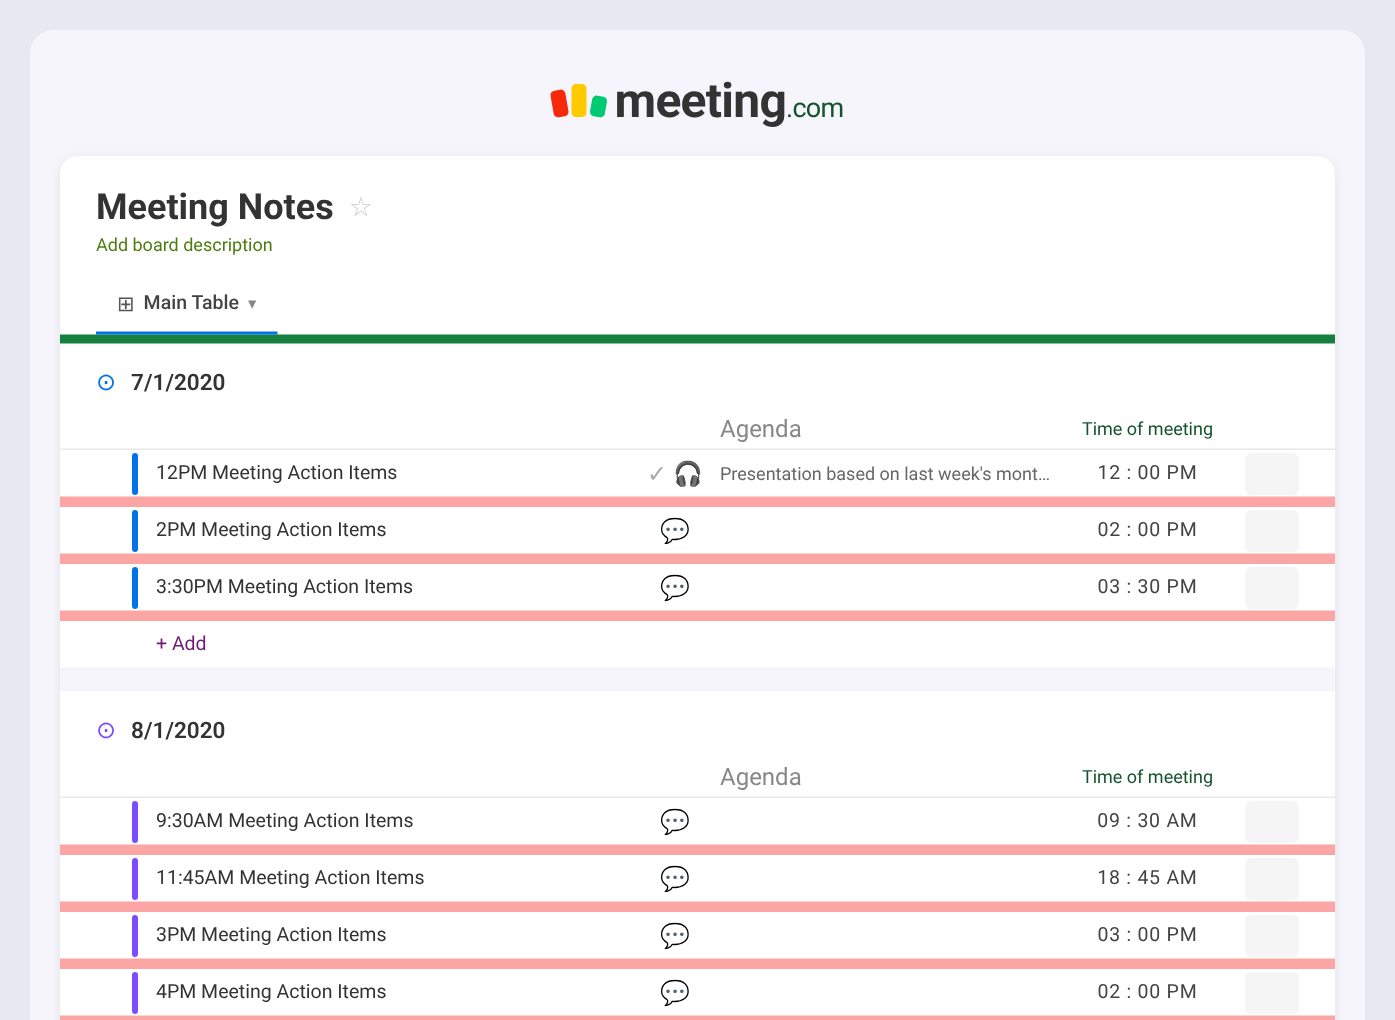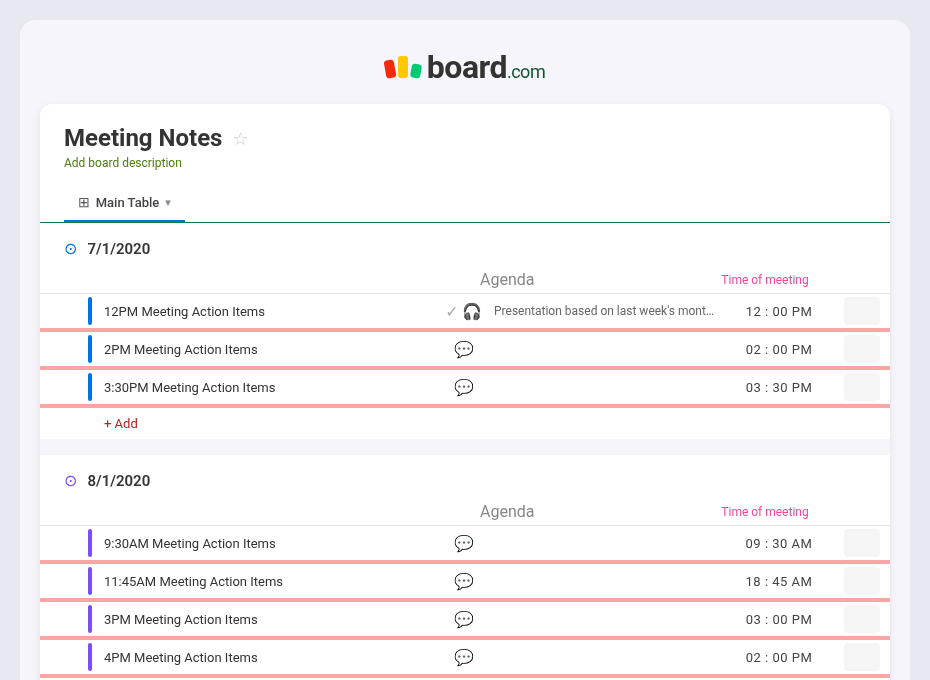--- a/index.html
+++ b/index.html
@@ -55,21 +55,21 @@
     .board-container {
       background: #fff;
       border-radius: 12px;
       margin: 0 20px 20px;
       flex: 1;
       overflow: hidden;
       box-shadow: 0 2px 8px rgba(0,0,0,0.08);
     }
     .board-header {
       padding: 20px 24px 0;
-      border-bottom: 1px solid #15803d;
+      border-bottom: 6px solid #15803d;
     }
     .board-title-row {
       display: flex;
       align-items: center;
       gap: 10px;
       margin-bottom: 4px;
     }
     .board-title {
       font-size: 24px;
       font-weight: 700;
@@ -150,31 +150,31 @@
     }
     .col-agenda {
       width: 220px;
       font-size: 16px;
       color: #888;
       text-align: left;
     }
     .col-time {
       width: 130px;
       font-size: 12px;
-      color: #ec4899;
+      color: #14532d;
       text-align: center;
     }
     .col-extra {
       width: 36px;
     }
     .table-row {
       display: flex;
       align-items: center;
-      padding: 0 10px 0 48px;
-      border-bottom: 4px solid #fca5a5;
+      padding: 0 24px 0 48px;
+      border-bottom: 7px solid #fca5a5;
       min-height: 38px;
       cursor: pointer;
     }
     .row-color-bar {
       width: 4px;
       height: 28px;
       border-radius: 2px;
       margin-right: 12px;
       flex-shrink: 0;
     }
@@ -218,21 +218,21 @@
       width: 36px;
       height: 28px;
       background: #f5f5f5;
       border-radius: 4px;
     }
     .add-row {
       display: flex;
       align-items: center;
       padding: 8px 24px 8px 64px;
       font-size: 13px;
-      color: #b91c1c;
+      color: #701a75;
       cursor: pointer;
     }
     .group-spacer {
       height: 16px;
       background: #f5f5fb;
     }
     
     .bar1 { background: #f7290b; width: 10px; height: 18px; transform: rotate(-10deg); }
     .bar2 { background: #ffcb00; width: 10px; height: 22px; }
     .bar3 { background: #00ca72; width: 10px; height: 14px; transform: rotate(10deg); }
@@ -243,21 +243,21 @@
 <div class="window">
 
   <div class="header">
     <div class="logo">
       <div class="logo-icon">
         <div class="logo-bar bar1"></div>
         <div class="logo-bar bar2"></div>
         <div class="logo-bar bar3"></div>
       </div>
       <div class="logo-text">
-        <span>board</span><span class="com">.com</span>
+        <span>meeting</span><span class="com">.com</span>
       </div>
     </div>
   </div>
 
   <div class="board-container">
     <div class="board-header">
       <div class="board-title-row">
         <span class="board-title">Meeting Notes</span>
         <span class="star-icon">☆</span>
       </div>

